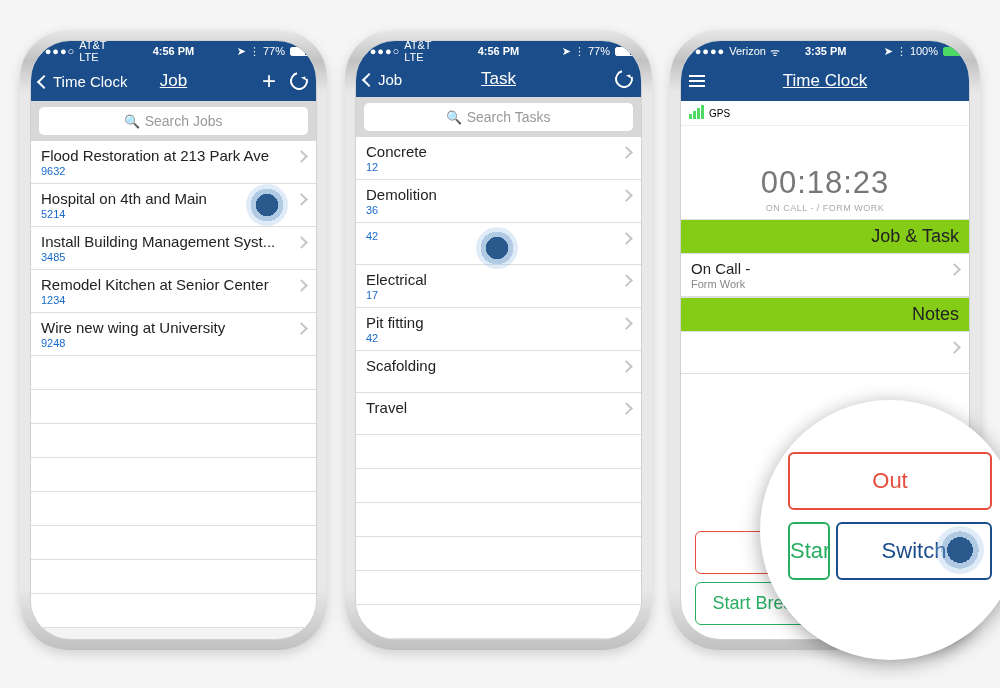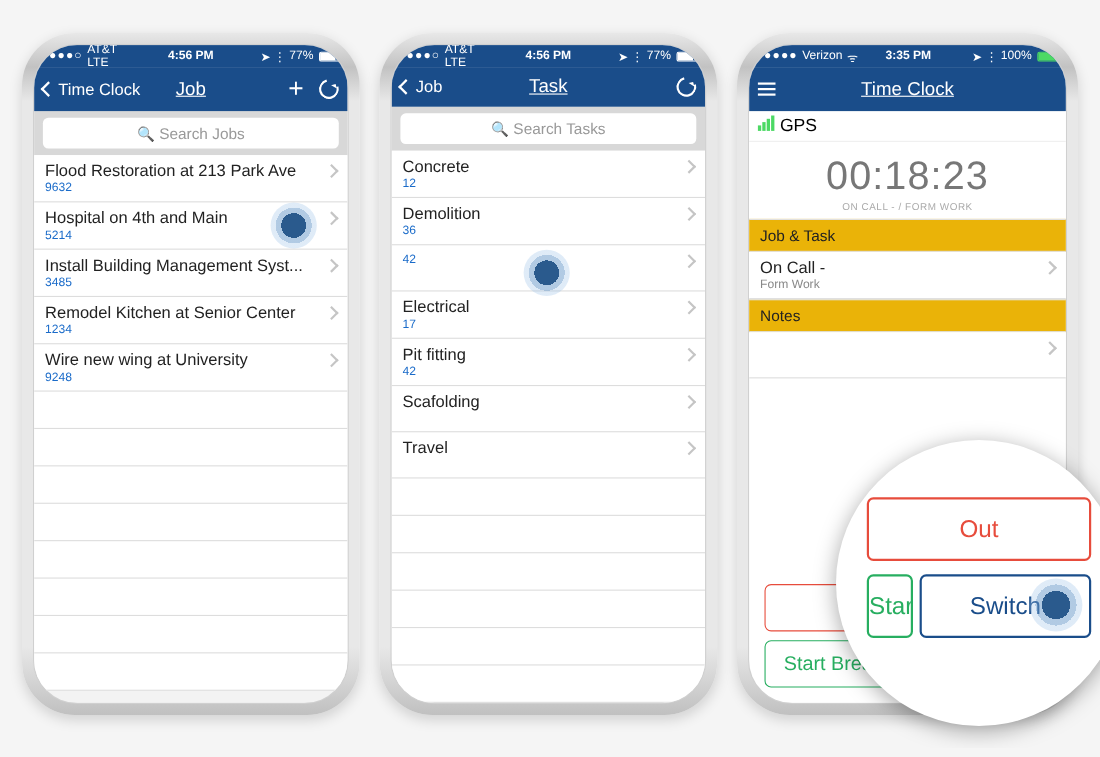--- a/index.html
+++ b/index.html
@@ -97,27 +97,27 @@
   .chevron-right::before{
     content:""; display:inline-block; width:7px; height:7px; border-right:2px solid #c5c5c5; border-top:2px solid #c5c5c5; transform:rotate(45deg);
   }
   .empty-rows .row{ min-height:34px;}
   .touch-dot {
     position:absolute; width:42px; height:42px; border-radius:50%;
     background: radial-gradient(circle, #2a5a8d 0 38%, rgba(100,150,200,0.5) 38% 55%, rgba(150,190,230,0.3) 55% 75%, transparent 75%);
     pointer-events:none;
   }
   
-  .gps-row { display:flex; align-items:center; padding:4px 8px; font-size:16px; background:#fff; border-bottom:1px solid #eee;}
+  .gps-row { display:flex; align-items:center; padding:4px 8px; font-size:10px; background:#fff; border-bottom:1px solid #eee;}
   .gps-bars { display:inline-block; margin-right:4px;}
   .gps-bars i{ display:inline-block; width:3px; background:#4cd964; margin-right:1px;}
   .timer-block { text-align:center; padding:10px 0 6px; background:#fff;}
-  .timer-time { font-size:36px; font-weight:300; color:#777; letter-spacing:1px;}
+  .timer-time { font-size:31px; font-weight:300; color:#777; letter-spacing:1px;margin-top:29px;}
   .timer-sub { font-size:9px; color:#aaa; letter-spacing:0.5px; margin-top:2px;}
-  .section-header { padding:6px 10px; font-size:14px; color:#222; background:#eab308; border-top:1px solid #e0e0e0; border-bottom:1px solid #e0e0e0;}
+  .section-header { padding:6px 10px; font-size:18px; color:#222; background:#84cc16; border-top:1px solid #e0e0e0; border-bottom:1px solid #e0e0e0;text-align:right;}
   .btn {
     border:1.5px solid; border-radius:6px; padding:10px 0; text-align:center; font-size:18px; margin:8px 14px; background:#fff;
   }
   .btn.red{ border-color:#e74c3c; color:#e74c3c;}
   .btn.green{ border-color:#27ae60; color:#27ae60;}
   .btn.blue{ border-color:#1a4d8a; color:#1a4d8a;}
   .btn-row{ display:flex; gap:10px; padding:0 14px;}
   .btn-row .btn{ flex:1; margin:0;}
   .magnifier {
     position:absolute; width:260px; height:260px; right:-40px; bottom:-10px;

